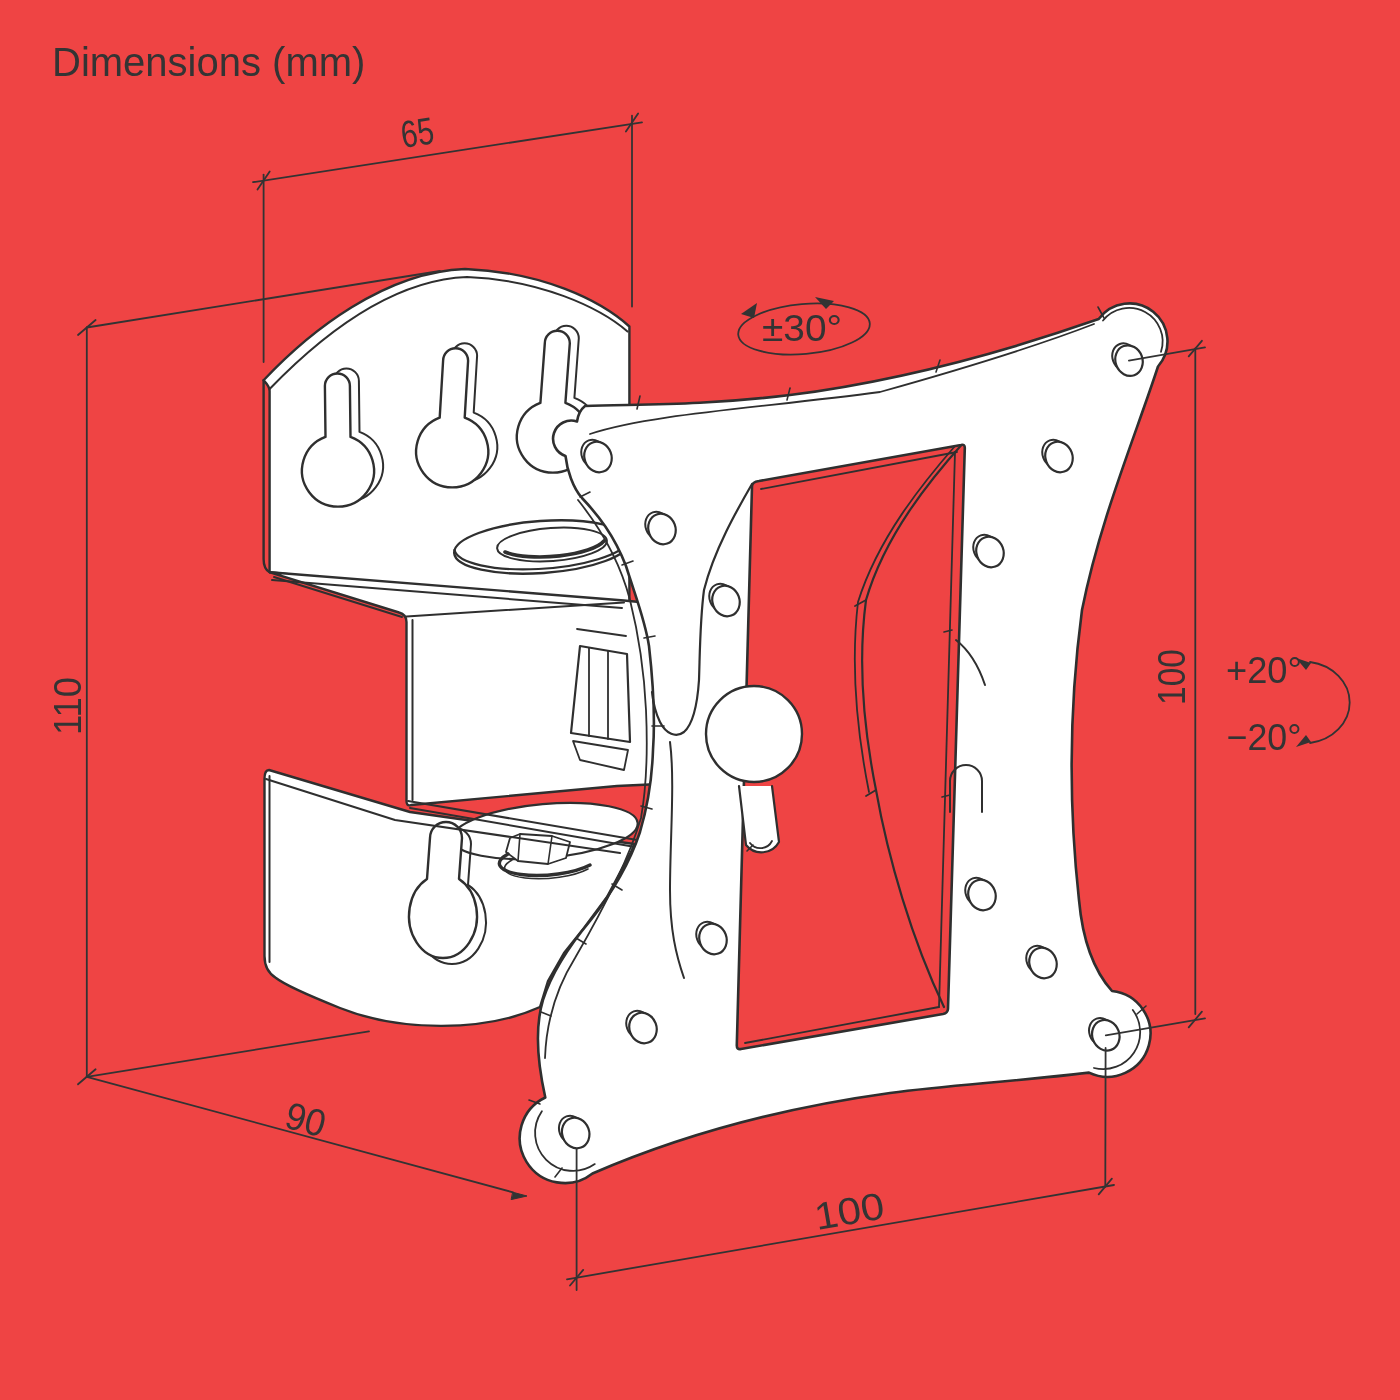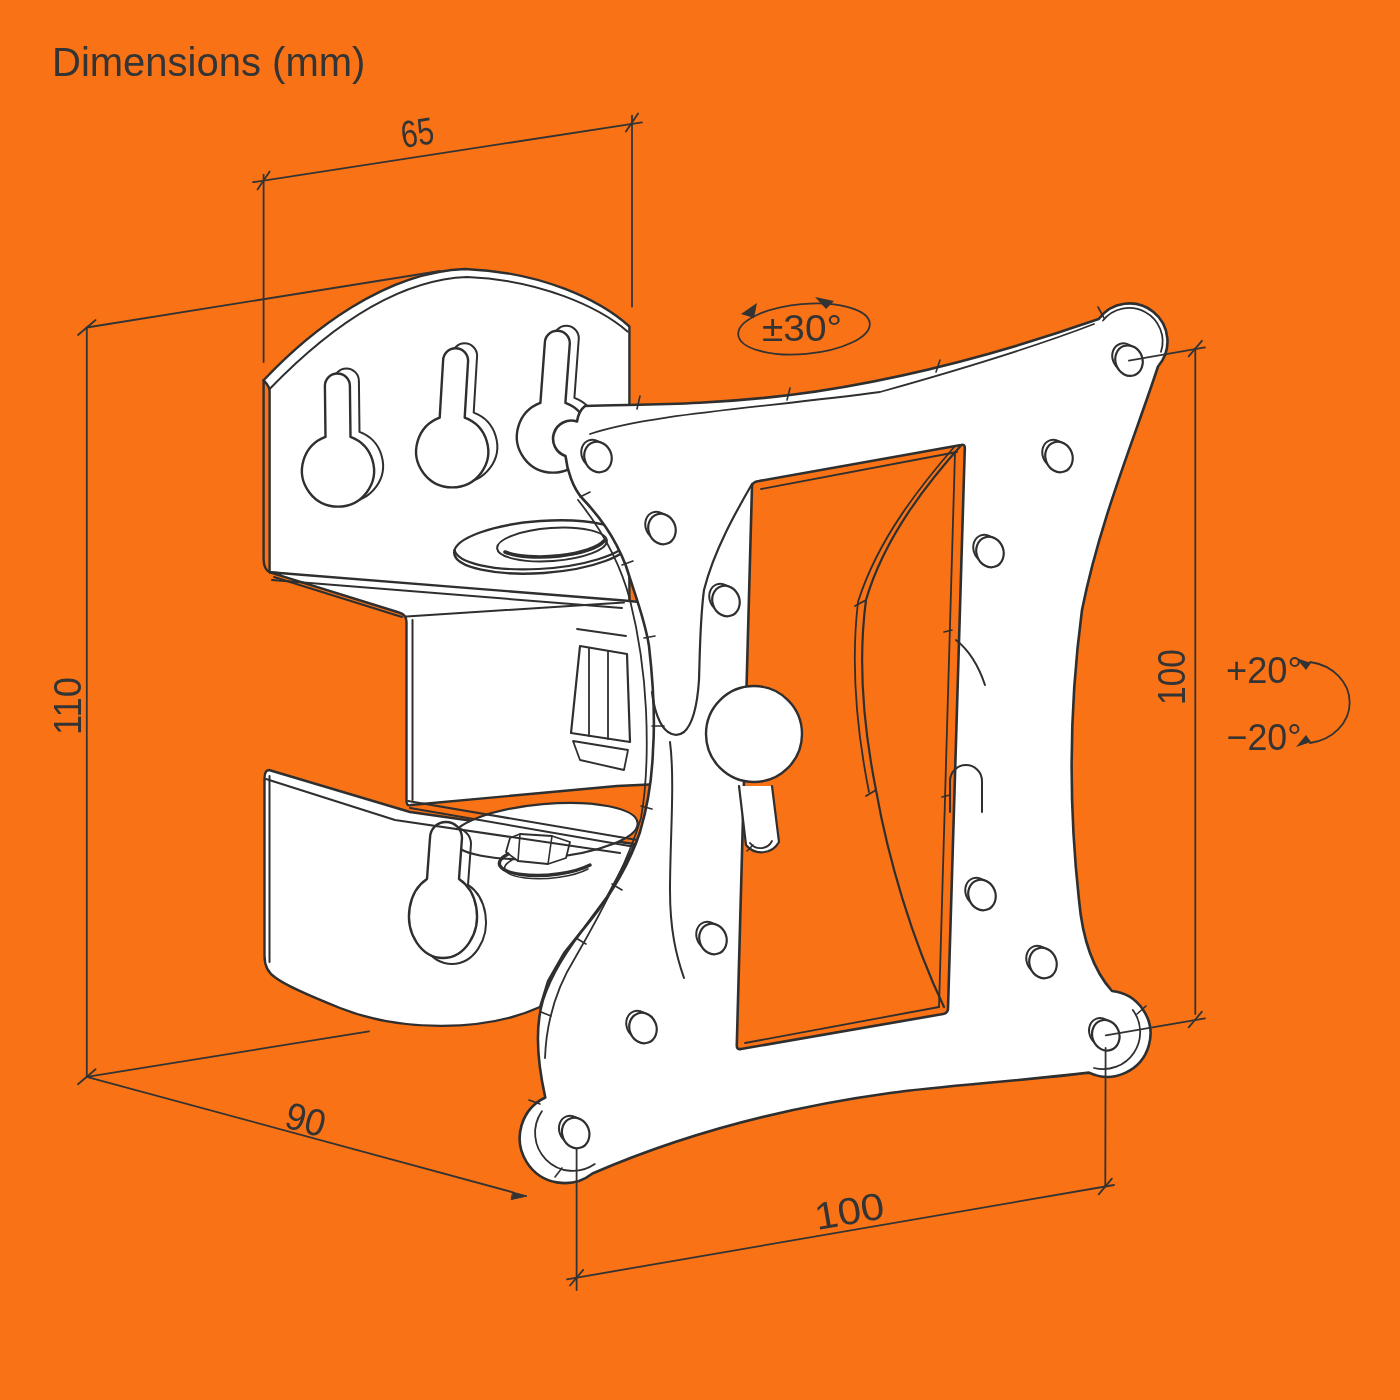--- a/index.html
+++ b/index.html
@@ -1,16 +1,16 @@
 <!DOCTYPE html>
 <html><head>
 <meta charset="utf-8">
 <style>
   html,body{margin:0;padding:0;background:#fff;}
-  .wrap{width:1400px;height:1400px;position:relative;background:#f97316;overflow:hidden;}
+  .wrap{width:1400px;height:1400px;position:relative;background:#ef4444;overflow:hidden;}
   svg{display:block;}
   text{font-family:"Liberation Sans", sans-serif; fill:#343434;}
 </style>
 </head>
 <body>
 <div class="wrap">
 <svg width="1400" height="1400" viewBox="0 0 1400 1400" fill="none" stroke-linecap="round" stroke-linejoin="round">
 
 <text x="52" y="76" font-size="40" fill="#3a3a3a">Dimensions (mm)</text>
 

